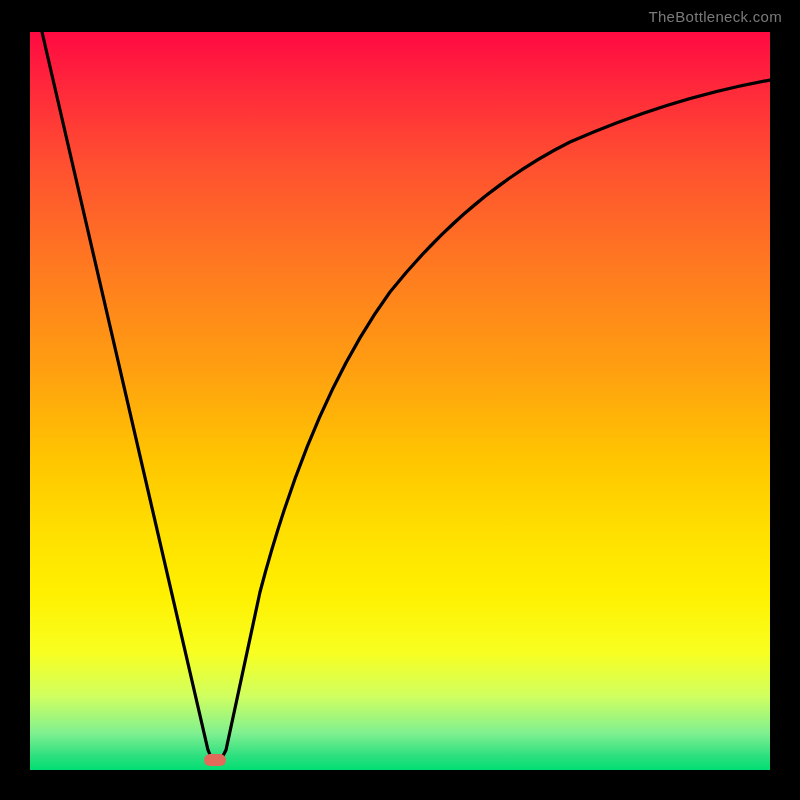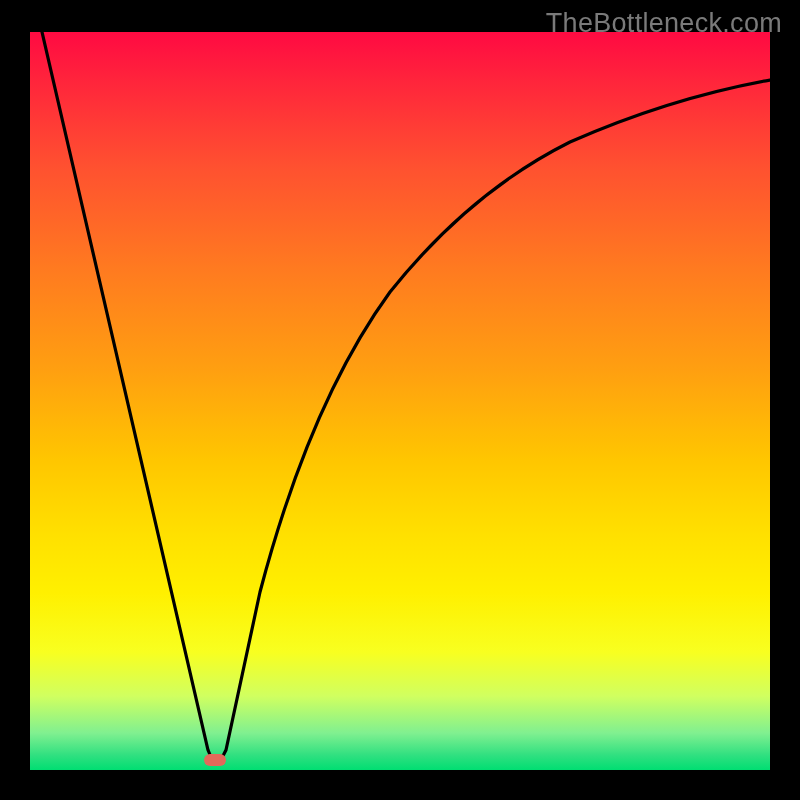--- a/index.html
+++ b/index.html
@@ -30,21 +30,21 @@
       #d0ff60 90%,
       #80f090 95%,
       #30e080 98%,
       #00de72 100%);
   }
   .watermark {
     position: absolute;
     top: 8px;
     right: 18px;
     color: #7a7a7a;
-    font-size: 27px;
+    font-size: 15px;
     letter-spacing: 0.3px;
     font-weight: 500;
     user-select: none;
   }
   svg.curve {
     position: absolute;
     left: 0;
     top: 0;
     width: 740px;
     height: 738px;

